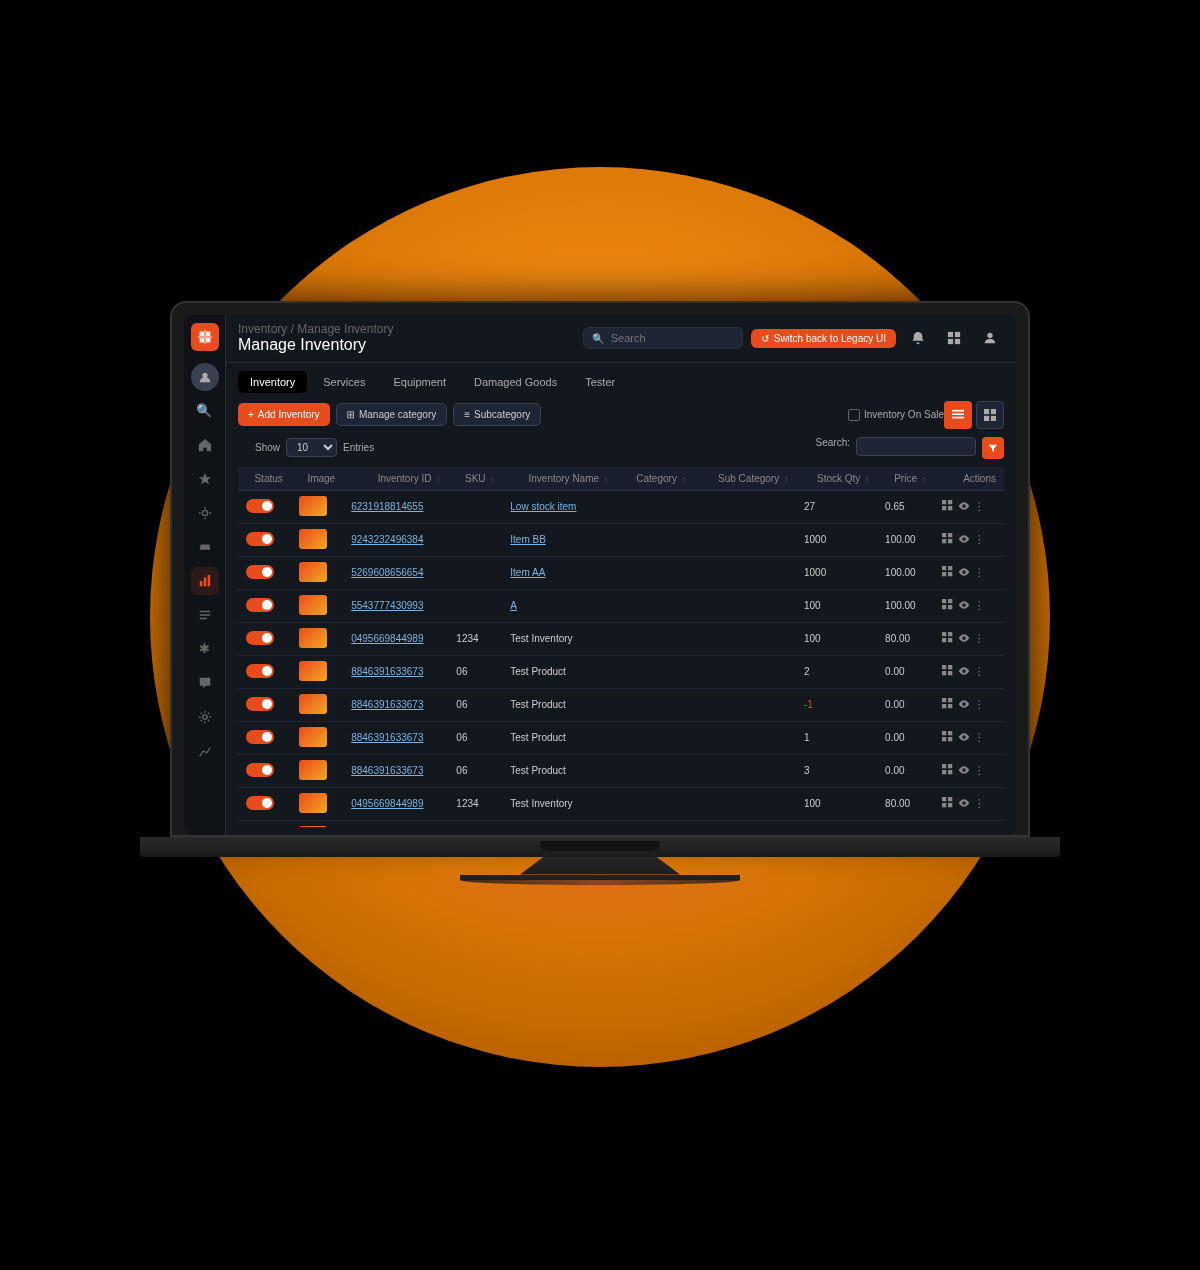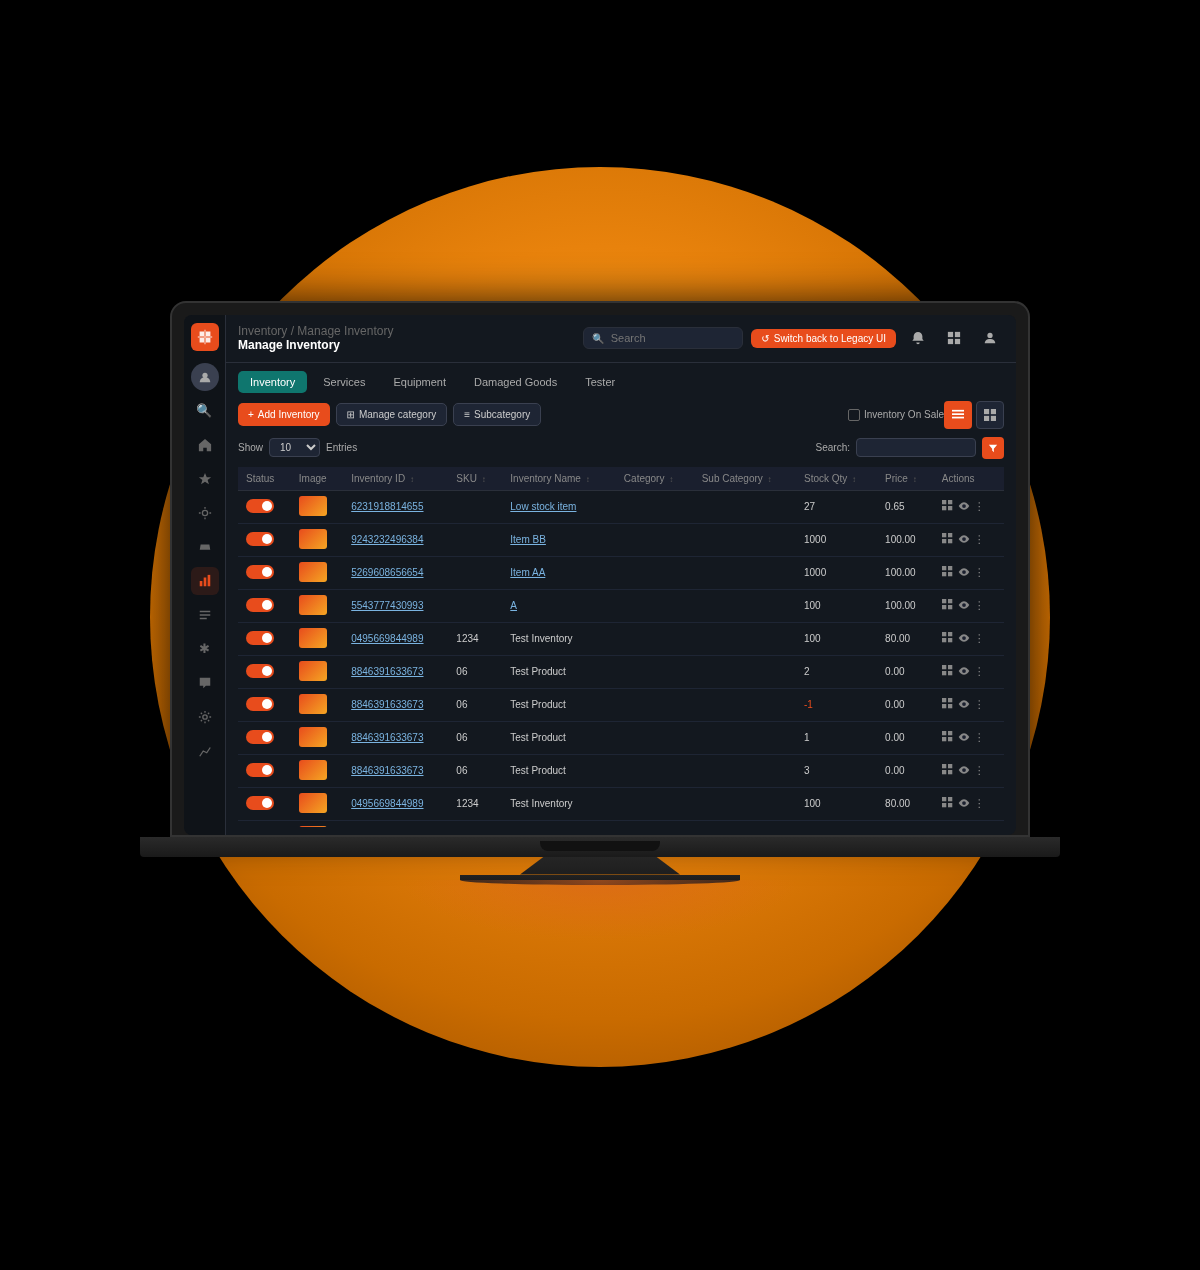--- a/index.html
+++ b/index.html
@@ -153,22 +153,22 @@
       display: flex;
       flex-direction: column;
     }
 
     .breadcrumb {
       font-size: 12px;
       color: #666;
     }
 
     .page-title {
-      font-size: 12px;
-      font-weight: 700;
+      font-size: 16px;
+      font-weight: 400;
       color: #fff;
     }
 
     .top-bar-right {
       display: flex;
       align-items: center;
       gap: 8px;
     }
 
     .search-bar {
@@ -243,21 +243,21 @@
       padding: 5px 12px;
       border-radius: 5px;
       font-size: 11px;
       cursor: pointer;
       color: #aaa;
       border: none;
       background: none;
     }
 
     .tab.active {
-      background: #0f766e;
+      background: #000000;
       color: white;
     }
 
     .actions-row {
       display: flex;
       align-items: center;
       justify-content: space-between;
     }
 
     .actions-left {
@@ -335,40 +335,41 @@
       color: #aaa;
       border: 1px solid #3a4050;
     }
 
     .table-controls {
       display: flex;
       align-items: center;
       justify-content: space-between;
       font-size: 10px;
       color: #aaa;
+      margin-left: 17px;
     }
 
     .show-entries {
       display: flex;
       align-items: center;
       gap: 6px;
     }
 
     .entries-select {
       background: #1e2534;
       border: 1px solid #3a4050;
       color: #ccc;
       border-radius: 4px;
       padding: 2px 6px;
       font-size: 10px;
     }
 
     .search-field {
       display: flex;
-      align-items: center;
+      align-items: flex-start;
       gap: 6px;
     }
 
     .table-search-input {
       background: #1e2534;
       border: 1px solid #3a4050;
       border-radius: 4px;
       padding: 3px 8px;
       color: #ccc;
       font-size: 10px;
@@ -392,21 +393,21 @@
     .data-table {
       width: 100%;
       border-collapse: collapse;
       font-size: 10px;
     }
 
     .data-table th {
       background: #1a1f2e;
       color: #888;
       padding: 6px 8px;
-      text-align: left;
+      text-align: right;
       border-bottom: 1px solid #2a2f3a;
       white-space: nowrap;
       font-weight: 500;
     }
 
     .data-table th .sort-arrows {
       color: #555;
       font-size: 8px;
       margin-left: 2px;
     }

